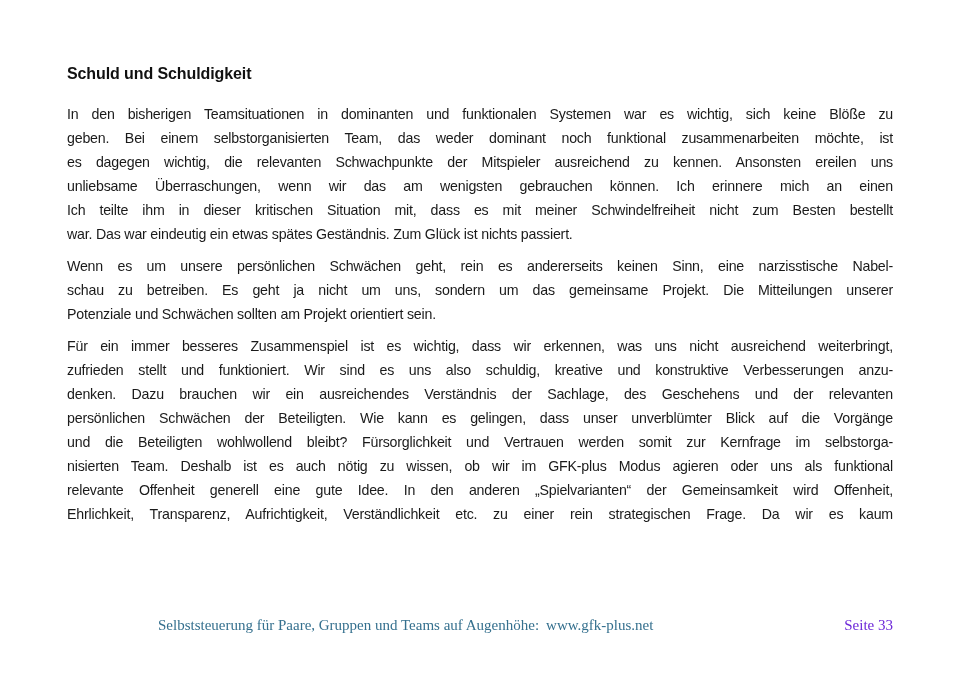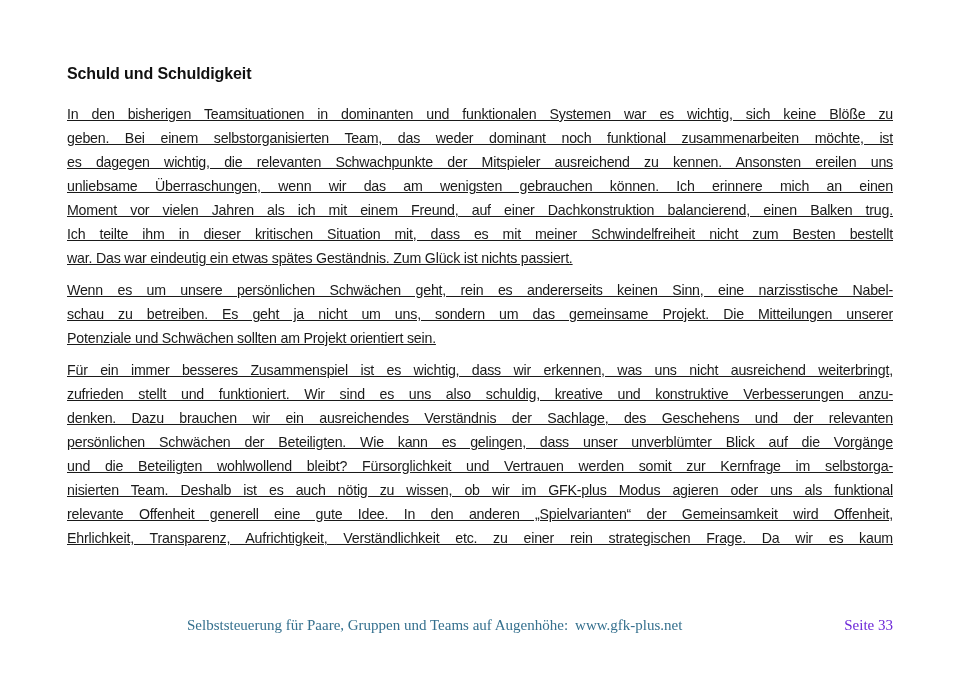--- a/index.html
+++ b/index.html
@@ -20,21 +20,21 @@
     box-sizing: border-box;
   }
   .heading {
     font-size: 16px;
     line-height: 16px;
     font-weight: bold;
     color: #111111;
     margin: 0 0 20px 0;
     letter-spacing: -0.1px;
   }
-  .para { margin: 0 0 8px 0; text-decoration: underline; }
+  .para { margin: 0 0 8px 0; }
   .line {
     font-size: 14.2px;
     line-height: 24px;
     letter-spacing: -0.2px;
     text-align: justify;
     text-align-last: justify;
     color: #1a1a1a;
   }
   .line.lastline {
     text-align: right;
@@ -68,21 +68,20 @@
 
 <div class="page">
 
   <h1 class="heading">Schuld und Schuldigkeit</h1>
 
   <div class="para">
     <div class="line">In den bisherigen Teamsituationen in dominanten und funktionalen Systemen war es wichtig, sich keine Blöße zu</div>
     <div class="line">geben. Bei einem selbstorganisierten Team, das weder dominant noch funktional zusammenarbeiten möchte, ist</div>
     <div class="line">es dagegen wichtig, die relevanten Schwachpunkte der Mitspieler ausreichend zu kennen. Ansonsten ereilen uns</div>
     <div class="line">unliebsame Überraschungen, wenn wir das am wenigsten gebrauchen können. Ich erinnere mich an einen</div>
-    <div class="line">Moment vor vielen Jahren als ich mit einem Freund, auf einer Dachkonstruktion balancierend, einen Balken trug.</div>
     <div class="line">Ich teilte ihm in dieser kritischen Situation mit, dass es mit meiner Schwindelfreiheit nicht zum Besten bestellt</div>
     <div class="line lastline">war. Das war eindeutig ein etwas spätes Geständnis. Zum Glück ist nichts passiert.</div>
   </div>
 
   <div class="para">
     <div class="line">Wenn es um unsere persönlichen Schwächen geht, rein es andererseits keinen Sinn, eine narzisstische Nabel-</div>
     <div class="line">schau zu betreiben. Es geht ja nicht um uns, sondern um das gemeinsame Projekt. Die Mitteilungen unserer</div>
     <div class="line lastline">Potenziale und Schwächen sollten am Projekt orientiert sein.</div>
   </div>
 
@@ -93,17 +92,17 @@
     <div class="line">persönlichen Schwächen der Beteiligten. Wie kann es gelingen, dass unser unverblümter Blick auf die Vorgänge</div>
     <div class="line">und die Beteiligten wohlwollend bleibt? Fürsorglichkeit und Vertrauen werden somit zur Kernfrage im selbstorga-</div>
     <div class="line">nisierten Team. Deshalb ist es auch nötig zu wissen, ob wir im GFK-plus Modus agieren oder uns als funktional</div>
     <div class="line">relevante Offenheit generell eine gute Idee. In den anderen „Spielvarianten“ der Gemeinsamkeit wird Offenheit,</div>
     <div class="line">Ehrlichkeit, Transparenz, Aufrichtigkeit, Verständlichkeit etc. zu einer rein strategischen Frage. Da wir es kaum</div>
   </div>
 
 </div>
 
 <div class="footer">
-  <div class="footer-left" style="color: rgb(53, 112, 142); margin-left: 29px;">
+  <div class="footer-left" style="color: rgb(53, 112, 142);">
     <span>Selbststeuerung für Paare, Gruppen und Teams auf Augenhöhe:</span><span class="footer-url">www.gfk-plus.net</span>
   </div>
   <div class="footer-right" style="color: #6d28d9;">Seite 33</div>
 </div>
 
 </body></html>

